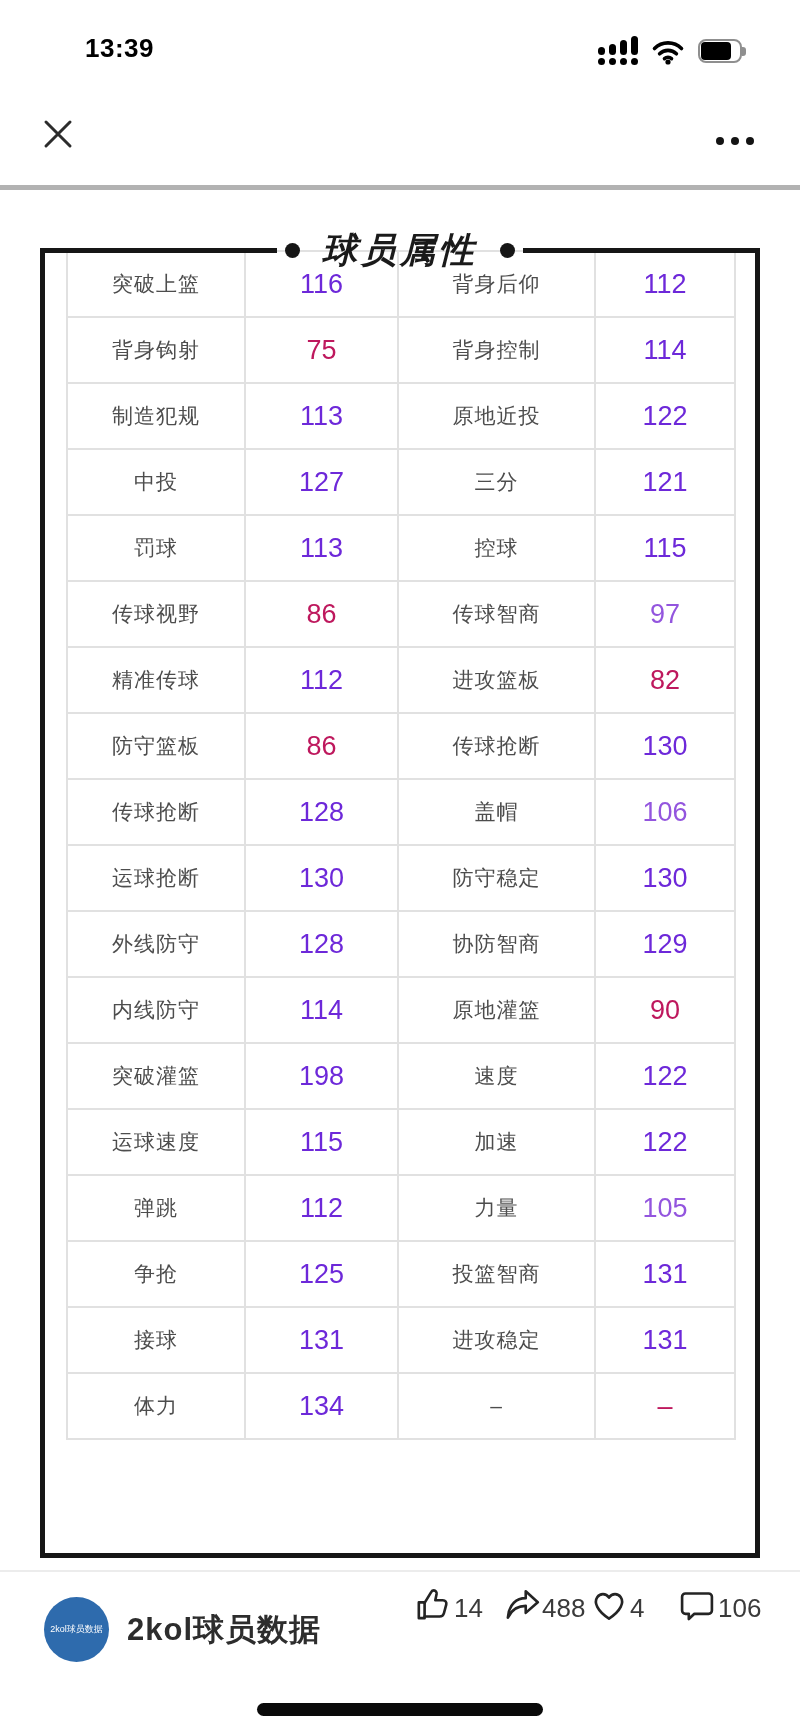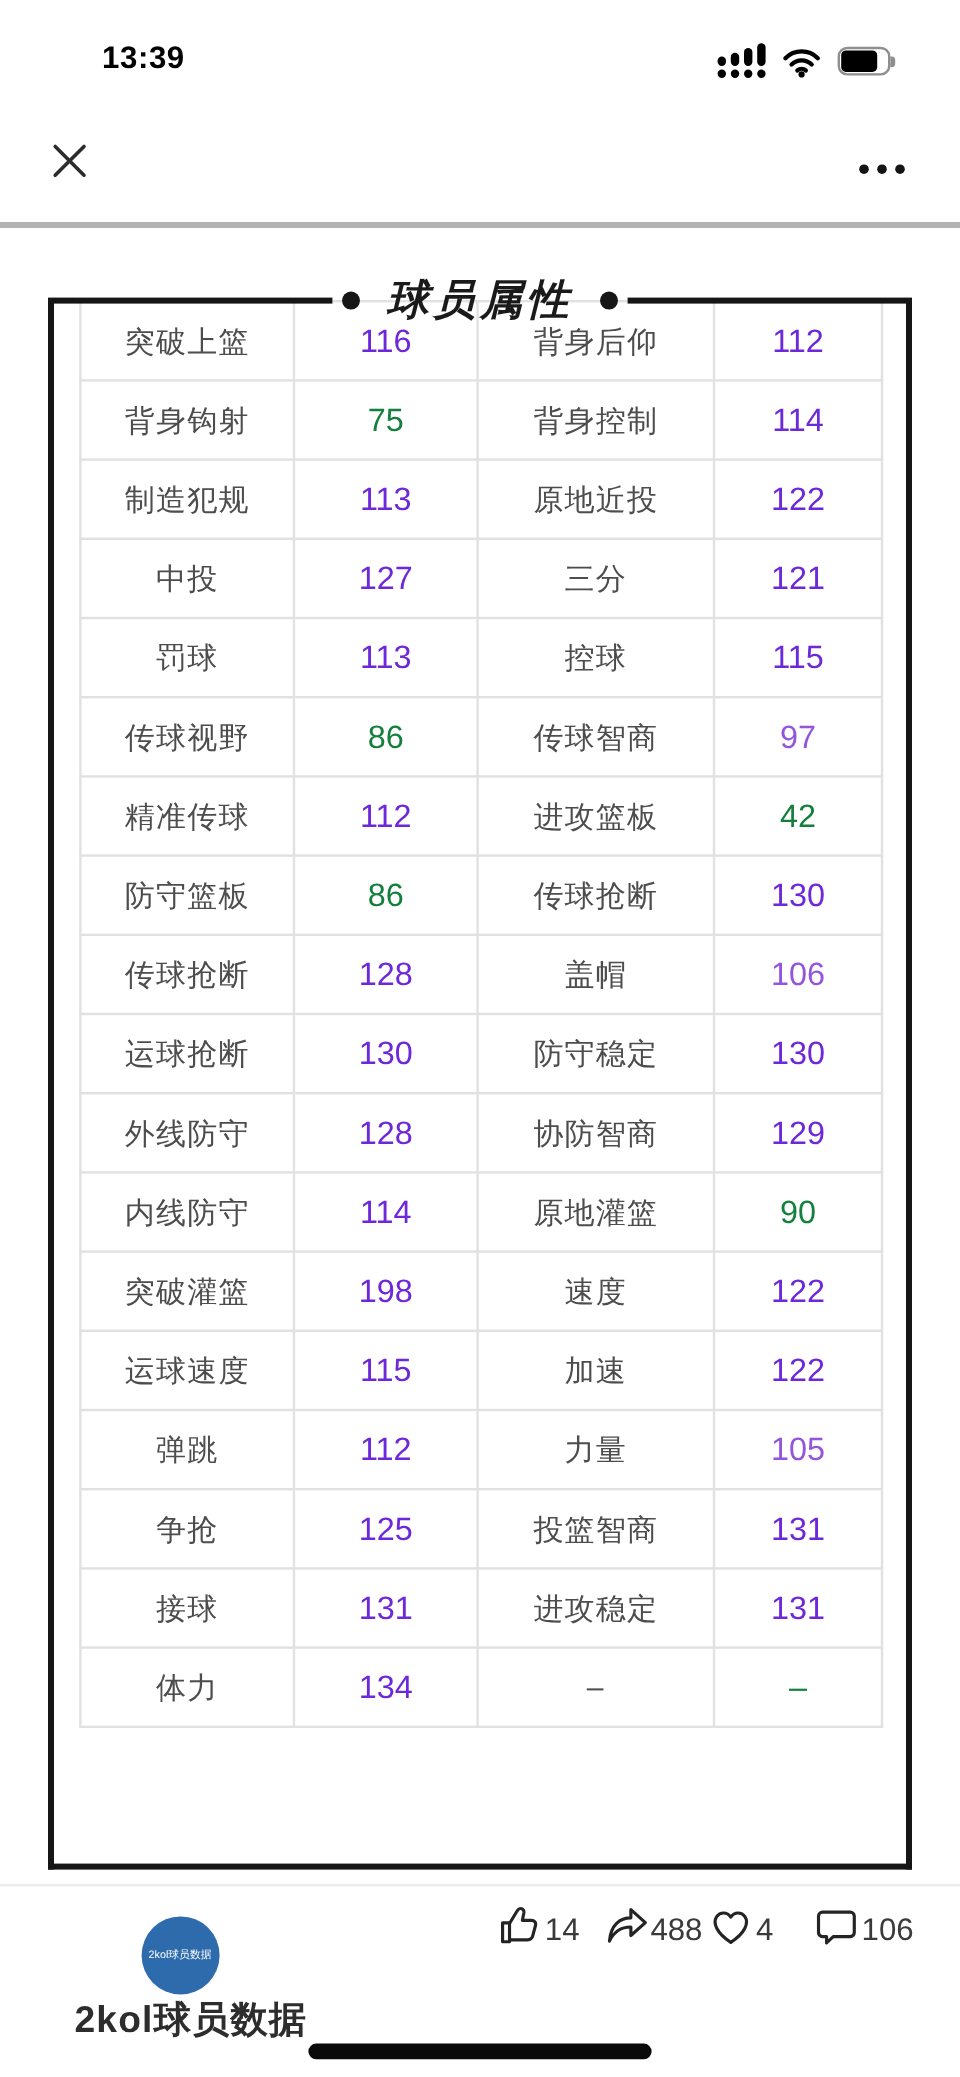--- a/index.html
+++ b/index.html
@@ -28,29 +28,29 @@
 
   
   .card { margin:40px 40px 0; height:1308px; border:5px solid #161616; border-top:none; position:relative; background:#fff; }
   .title-row { position:absolute; top:-22px; left:-5px; right:-5px; height:44px; display:flex; align-items:center; }
   .title-row .tline { flex:1; height:5px; background:#161616; }
   .title-row .tdot { width:15px; height:15px; border-radius:50%; background:#161616; margin:0 8px; }
   .card-title { font-size:35px; font-weight:700; font-style:italic; color:#1a1a1a; letter-spacing:4px; padding:0 14px; white-space:nowrap; }
 
   table.attrs { margin:60px 0 0 21px; width:668px; border-collapse:collapse; table-layout:fixed; }
   table.attrs td { border:2px solid #e1e1e1; height:66px; text-align:center; vertical-align:middle; }
-  td.a-label { font-size:25px; color:#4d4d4d; letter-spacing:1px; }
+  td.a-label { font-size:21px; color:#4d4d4d; letter-spacing:1px; }
   td.a-value { font-size:27px; }
   .tone-hi { color:#6d28d9; }
   .tone-purple { color:#9355de;border-radius:30px; }
-  .tone-base { color:#15803d; }
+  .tone-base { color:#be185d; }
 
   
   .footer { margin-top:12px; border-top:2px solid #ececec; position:relative; height:130px; }
-  .account { position:absolute; left:44px; top:25px; display:flex; align-items:center;flex-direction:column; }
+  .account { position:absolute; left:44px; top:25px; display:flex; align-items:center; }
   .avatar { width:65px; height:65px; border-radius:50%; background:#2e6bad; color:#fff; display:flex; align-items:center; justify-content:center; font-size:9px; letter-spacing:0; text-align:center; overflow:hidden; }
   .account-name { margin-left:18px; font-size:31px; font-weight:700; color:#2d2d2d; letter-spacing:1px; }
   .actions { position:absolute; right:36px; top:12px; display:flex; }
   .action { width:88px; display:flex; flex-direction:row; align-items:center; cursor:pointer; }
   .action svg { width:42px; height:42px; }
   .action .count { margin-top:6px; font-size:26px; color:#3a3a3a; }
 
   .home-indicator { position:absolute; left:50%; transform:translateX(-50%); bottom:15px; width:286px; height:13px; border-radius:7px; background:#0a0a0a; }
 </style>
 </head>
@@ -153,21 +153,21 @@
         <tr>
           <td class="a-label">传球视野</td>
           <td class="a-value tone-base">86</td>
           <td class="a-label">传球智商</td>
           <td class="a-value tone-purple">97</td>
         </tr>
         <tr>
           <td class="a-label">精准传球</td>
           <td class="a-value tone-hi">112</td>
           <td class="a-label">进攻篮板</td>
-          <td class="a-value tone-base">42</td>
+          <td class="a-value tone-base">82</td>
         </tr>
         <tr>
           <td class="a-label">防守篮板</td>
           <td class="a-value tone-base">86</td>
           <td class="a-label">传球抢断</td>
           <td class="a-value tone-hi">130</td>
         </tr>
         <tr>
           <td class="a-label">传球抢断</td>
           <td class="a-value tone-hi">128</td>

